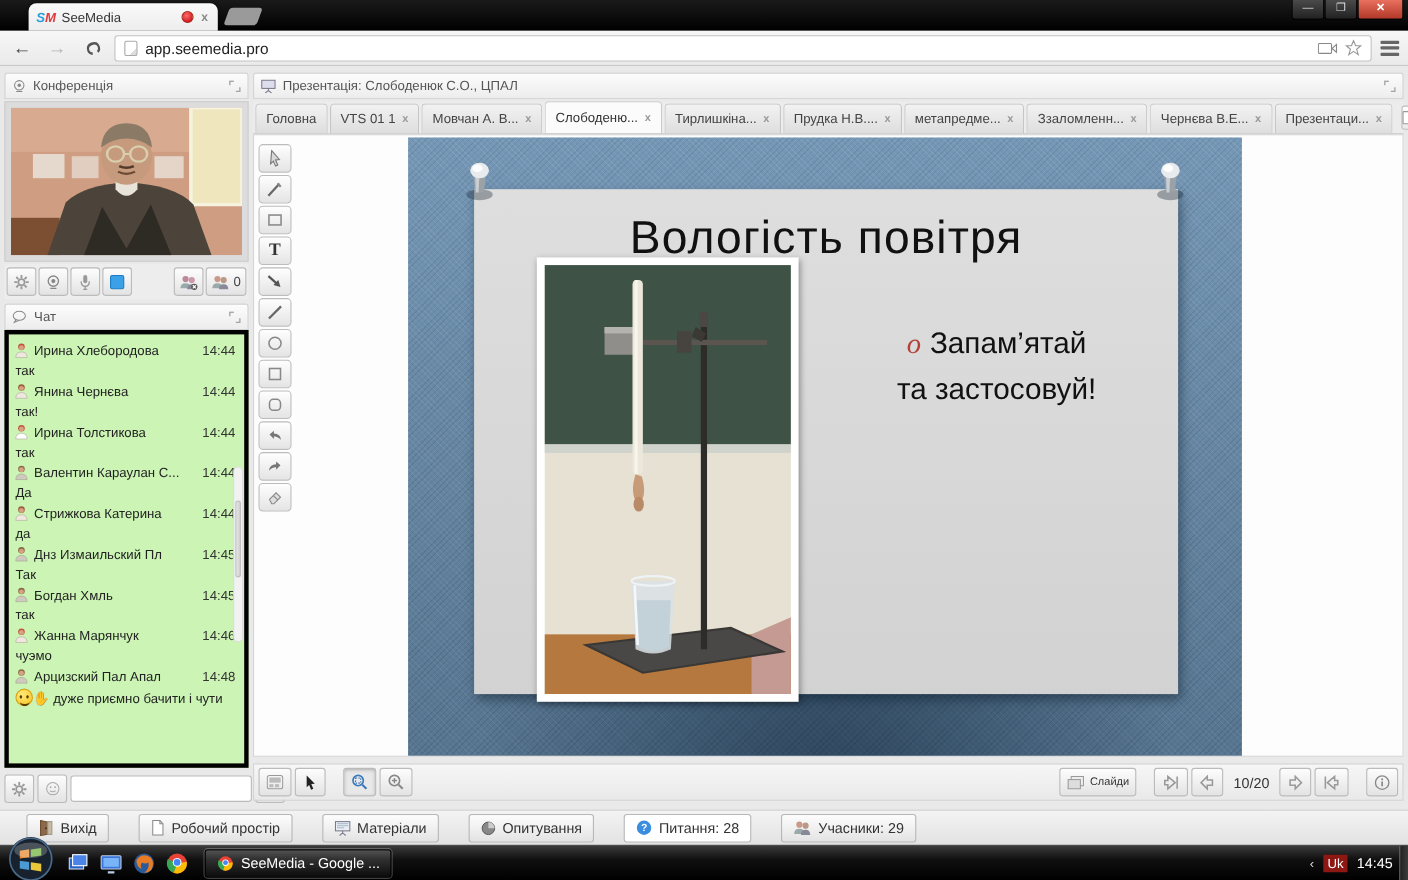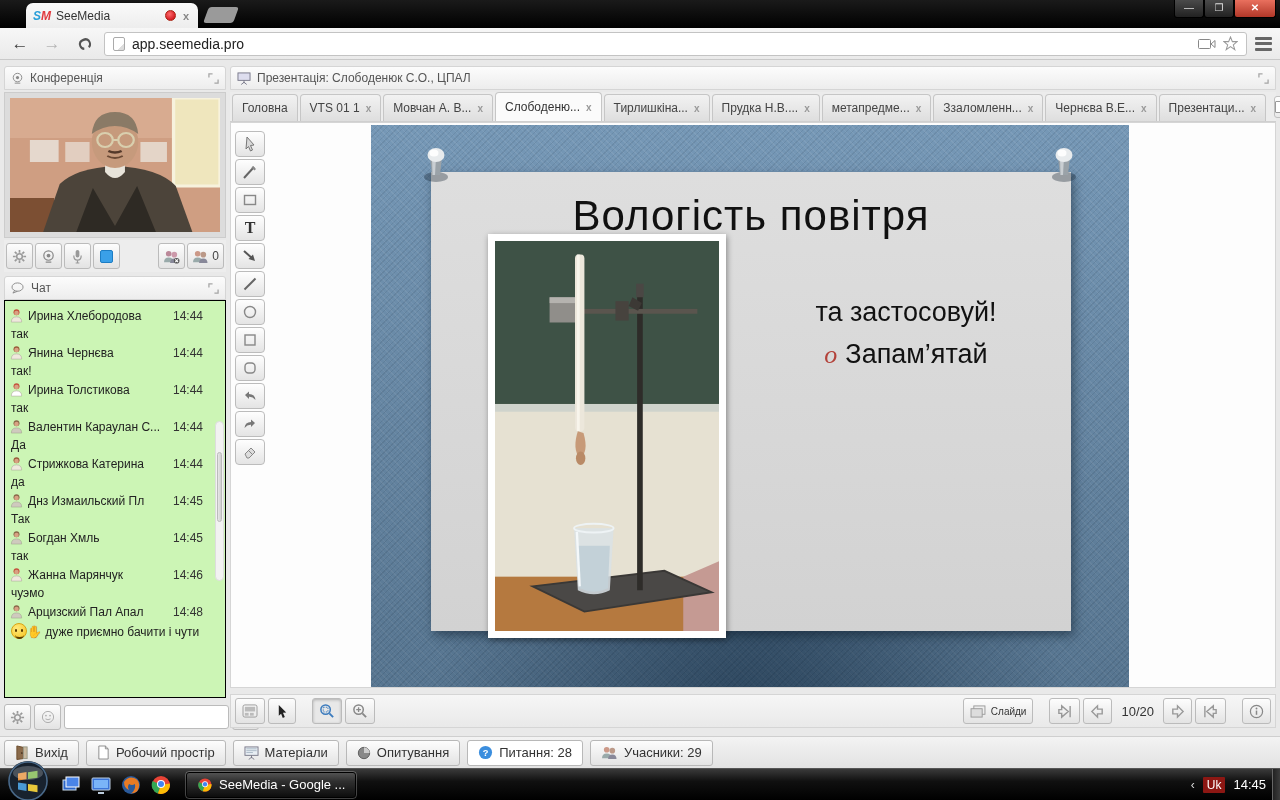--- a/index.html
+++ b/index.html
@@ -46,21 +46,21 @@
   
   .sidebar { position:absolute; left:4px; top:6px; width:222px; height:666px; }
   .videobox { position:absolute; left:0; top:26px; width:222px; height:146px; background:#dcdcdc; border:1px solid #ccc; padding:5px; }
   .videobox svg { width:100%; height:100%; display:block; }
   .vctl { position:absolute; left:0; top:174px; width:222px; height:32px; display:flex; align-items:center; gap:2px; padding:2px; background:#ededed; }
   .sbtn { height:26px; min-width:27px; background:linear-gradient(#fdfdfd,#e3e3e3); border:1px solid #bbb; border-radius:3px;
     display:flex; align-items:center; justify-content:center; gap:3px; font-size:12px; color:#444; padding:0 4px; }
   .sbtn.active-blue .bluesq { width:13px; height:13px; background:#3aa0e8; border:1px solid #1d7dc4; border-radius:2px; }
   .vctl .sp { flex:1; }
   .chat-hdr { position:absolute; left:0; top:210px; width:222px; }
-  .chatlist { position:absolute; left:0; top:234px; width:222px; height:398px; background:#ccf5b5; border:1px solid #000000; overflow:hidden; padding:4px 22px 0 4px; }
+  .chatlist { position:absolute; left:0; top:234px; width:222px; height:398px; background:#ccf5b5; border:4px solid #000000; overflow:hidden; padding:4px 8px 0 4px; }
   .msg-head { display:flex; align-items:center; gap:4px; margin-top:3px; }
   .msg-head .mname { font-size:12px; color:#222; flex:1; white-space:nowrap; overflow:hidden; }
   .msg-head .mtime { font-size:12px; color:#333; }
   .msg-text { font-size:12px; color:#222; margin:4px 0 4px 2px; }
   .avatar { width:15px; height:15px; flex:0 0 15px; }
   .chat-scroll { position:absolute; right:1px; top:120px; width:9px; height:160px; background:#f2f2f2; border-radius:5px; border:1px solid #ddd; }
   .chat-scroll .thumb { position:absolute; left:1px; top:30px; width:5px; height:70px; background:linear-gradient(90deg,#e8e8e8,#cfcfcf); border:1px solid #bbb; border-radius:3px; }
   .chat-input-row { position:absolute; left:0; top:636px; width:222px; height:30px; display:flex; gap:3px; align-items:center; }
   .chat-input { flex:1; height:24px; border:1px solid #bbb; border-radius:3px; background:#fff; font-size:12px; padding:0 4px; }
   .emoji-face { width:16px; height:16px; border-radius:50%; background:radial-gradient(circle at 35% 30%,#ffe97a,#f7c41f); border:1px solid #d9a312; position:relative; display:inline-block; vertical-align:-3px; }
@@ -111,21 +111,21 @@
   .slidebar .gap { width:10px; }
   .slidebar .grow { flex:1; }
   .tbtn { height:26px; min-width:28px; background:linear-gradient(#fdfdfd,#e3e3e3); border:1px solid #bbb; border-radius:3px;
     display:flex; align-items:center; justify-content:center; gap:5px; font-size:10px; color:#333; padding:0 6px; }
   .tbtn.pressed { background:#e8e8e8; box-shadow:inset 0 1px 3px rgba(0,0,0,.25); }
   .pageno { font-size:13px; color:#333; padding:0 6px; }
 
   
   .appbar { position:absolute; left:0; top:676px; width:1280px; height:32px; background:linear-gradient(#f3f3f3,#e2e2e2); border-top:1px solid #cfcfcf; display:flex; align-items:center; padding:0 4px; gap:7px; }
   .abtn { height:26px; background:linear-gradient(#fdfdfd,#e3e3e3); border:1px solid #b8b8b8; border-radius:3px;
-    display:flex; align-items:center; gap:6px; font-size:13px; color:#333; padding:0 10px; }
+    display:flex; align-items:center; gap:6px; font-size:13px; color:#333; padding:0 10px;margin-left:20px; }
   .abtn.hl { background:#fff; }
 
   
   .taskbar { position:absolute; left:0; top:768px; width:1280px; height:32px;
     background:linear-gradient(#3a3a3a,#101010 40%,#000); border-top:1px solid #555; display:flex; align-items:center; }
   .orb { width:44px; height:44px; margin:-8px 6px 0 6px; position:relative; z-index:2; }
   .tb-ic { width:22px; height:22px; margin:0 4px; border-radius:3px; }
   .task-btn { height:26px; margin-left:10px; background:linear-gradient(rgba(255,255,255,.18),rgba(255,255,255,.04)); border:1px solid #000; outline:1px solid rgba(255,255,255,.25); border-radius:3px; display:flex; align-items:center; gap:6px; padding:0 10px; color:#fff; font-size:13px; }
   .tray { margin-left:auto; display:flex; align-items:center; gap:8px; padding-right:14px; color:#fff; }
   .tray .chev { font-size:12px; color:#ddd; }
@@ -499,22 +499,22 @@
                 <ellipse cx="91" cy="224" rx="5" ry="7" fill="#b98a66"></ellipse>
                 <g>
                   <path d="M84 296 L88 360 Q105 368 122 360 L126 296 Z" fill="#d9e2e6" opacity=".85"></path>
                   <ellipse cx="105" cy="296" rx="21" ry="4.5" fill="none" stroke="#eef3f5" stroke-width="2"></ellipse>
                   <path d="M88 314 L90 358 Q105 365 120 358 L122 314 Z" fill="#c3d1d8"></path>
                   <path d="M87 300 L90 356" stroke="#f4f8fa" stroke-width="2.5" fill="none"></path>
                 </g>
               </svg>
             </div>
             <div class="slide-body">
+              <div><span class="red-bullet">o</span><span>Запам’ятай</span></div>
               <div>та застосовуй!</div>
-              <div><span class="red-bullet">o</span><span>Запам’ятай</span></div>
             </div>
           </div>
           <svg class="pin left" viewBox="0 0 34 40">
             <ellipse cx="17" cy="34" rx="12" ry="5" fill="rgba(20,35,50,.35)"></ellipse>
             <path d="M11 14 L23 14 L21 32 L13 32 Z" fill="#9aa2a8"></path>
             <path d="M13 14 L17 14 L16 32 L13.5 32 Z" fill="#c9ced2"></path>
             <ellipse cx="17" cy="12" rx="8.5" ry="7" fill="#e8ebed"></ellipse>
             <ellipse cx="15" cy="10" rx="4.5" ry="3.5" fill="#fdfdfd"></ellipse>
           </svg>
           <svg class="pin right" viewBox="0 0 34 40">

